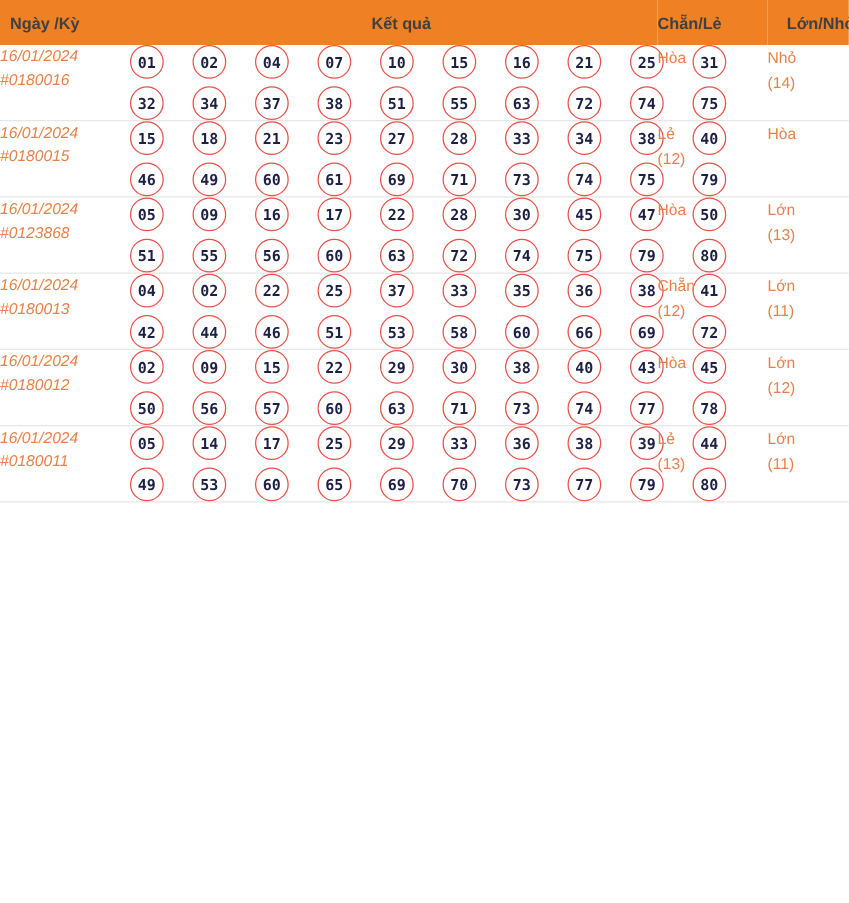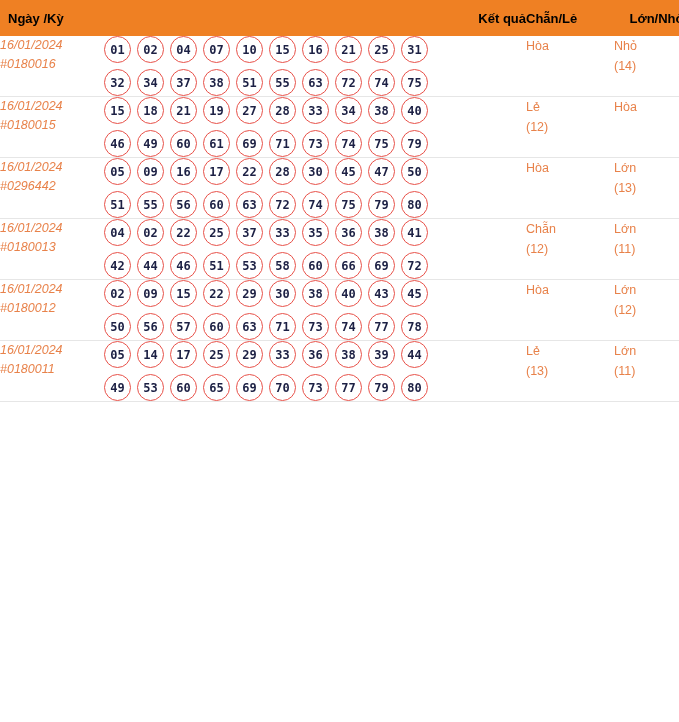--- a/index.html
+++ b/index.html
@@ -19,29 +19,29 @@
     border-collapse: collapse;
     table-layout: fixed;
   }
 
   
   .table-header {
     background: #ef8023;
     height: 36px;
   }
   .table-header th {
-    color: #000000;
+    color: #404040;
     font-size: 13px;
     font-weight: bold;
     padding: 0;
     vertical-align: middle;
     white-space: nowrap;
   }
   th.col-date      { width: 96px;  text-align: left; padding-left: 8px; }
-  th.col-results   { width: 410px; text-align: right; padding-left: 12px; }
+  th.col-results   { width: 410px; text-align: center; padding-left: 12px; }
   th.col-parity    { width: 88px;  text-align: left; margin-top: 24px; }
   th.col-size      { width: 85px;  text-align: center; }
 
   
   .result-row {
     border-bottom: 1px solid #e6e6e6;
     background: #ffffff;
   }
   .result-row > td {
     padding: 0;
@@ -56,21 +56,21 @@
     white-space: nowrap;
   }
   .date-line, .draw-line { display: block; font-style: italic; }
 
   .cell-results {
     padding: 10px 0 10px 12px;
   }
   .ball-row {
     display: flex;
     flex-wrap: nowrap;
-    gap: 6px;
+    gap: 23px;
     margin-bottom: 6px;
   }
   .ball-row:last-child { margin-bottom: 0; }
 
   .ball {
     width: 27px;
     height: 27px;
     border: 1.4px solid #e8524a;
     border-radius: 50%;
     box-sizing: border-box;
@@ -151,21 +151,21 @@
       <tr class="result-row">
         <td class="cell-date">
           <span class="date-line">16/01/2024</span>
           <span class="draw-line">#0180015</span>
         </td>
         <td class="cell-results">
           <div class="ball-row">
             <span class="ball">15</span>
             <span class="ball">18</span>
             <span class="ball">21</span>
-            <span class="ball">19</span>
+            <span class="ball">23</span>
             <span class="ball">27</span>
             <span class="ball">28</span>
             <span class="ball">33</span>
             <span class="ball">34</span>
             <span class="ball">38</span>
             <span class="ball">40</span>
           </div>
           <div class="ball-row">
             <span class="ball">46</span>
             <span class="ball">49</span>
@@ -183,21 +183,21 @@
           <span class="verdict-label">Lẻ</span>
           <span class="verdict-count">(12)</span>
         </td>
         <td class="cell-size">
           <span class="verdict-label">Hòa</span>
         </td>
       </tr>
       <tr class="result-row">
         <td class="cell-date">
           <span class="date-line">16/01/2024</span>
-          <span class="draw-line">#0296442</span>
+          <span class="draw-line">#0123868</span>
         </td>
         <td class="cell-results">
           <div class="ball-row">
             <span class="ball">05</span>
             <span class="ball">09</span>
             <span class="ball">16</span>
             <span class="ball">17</span>
             <span class="ball">22</span>
             <span class="ball">28</span>
             <span class="ball">30</span>

